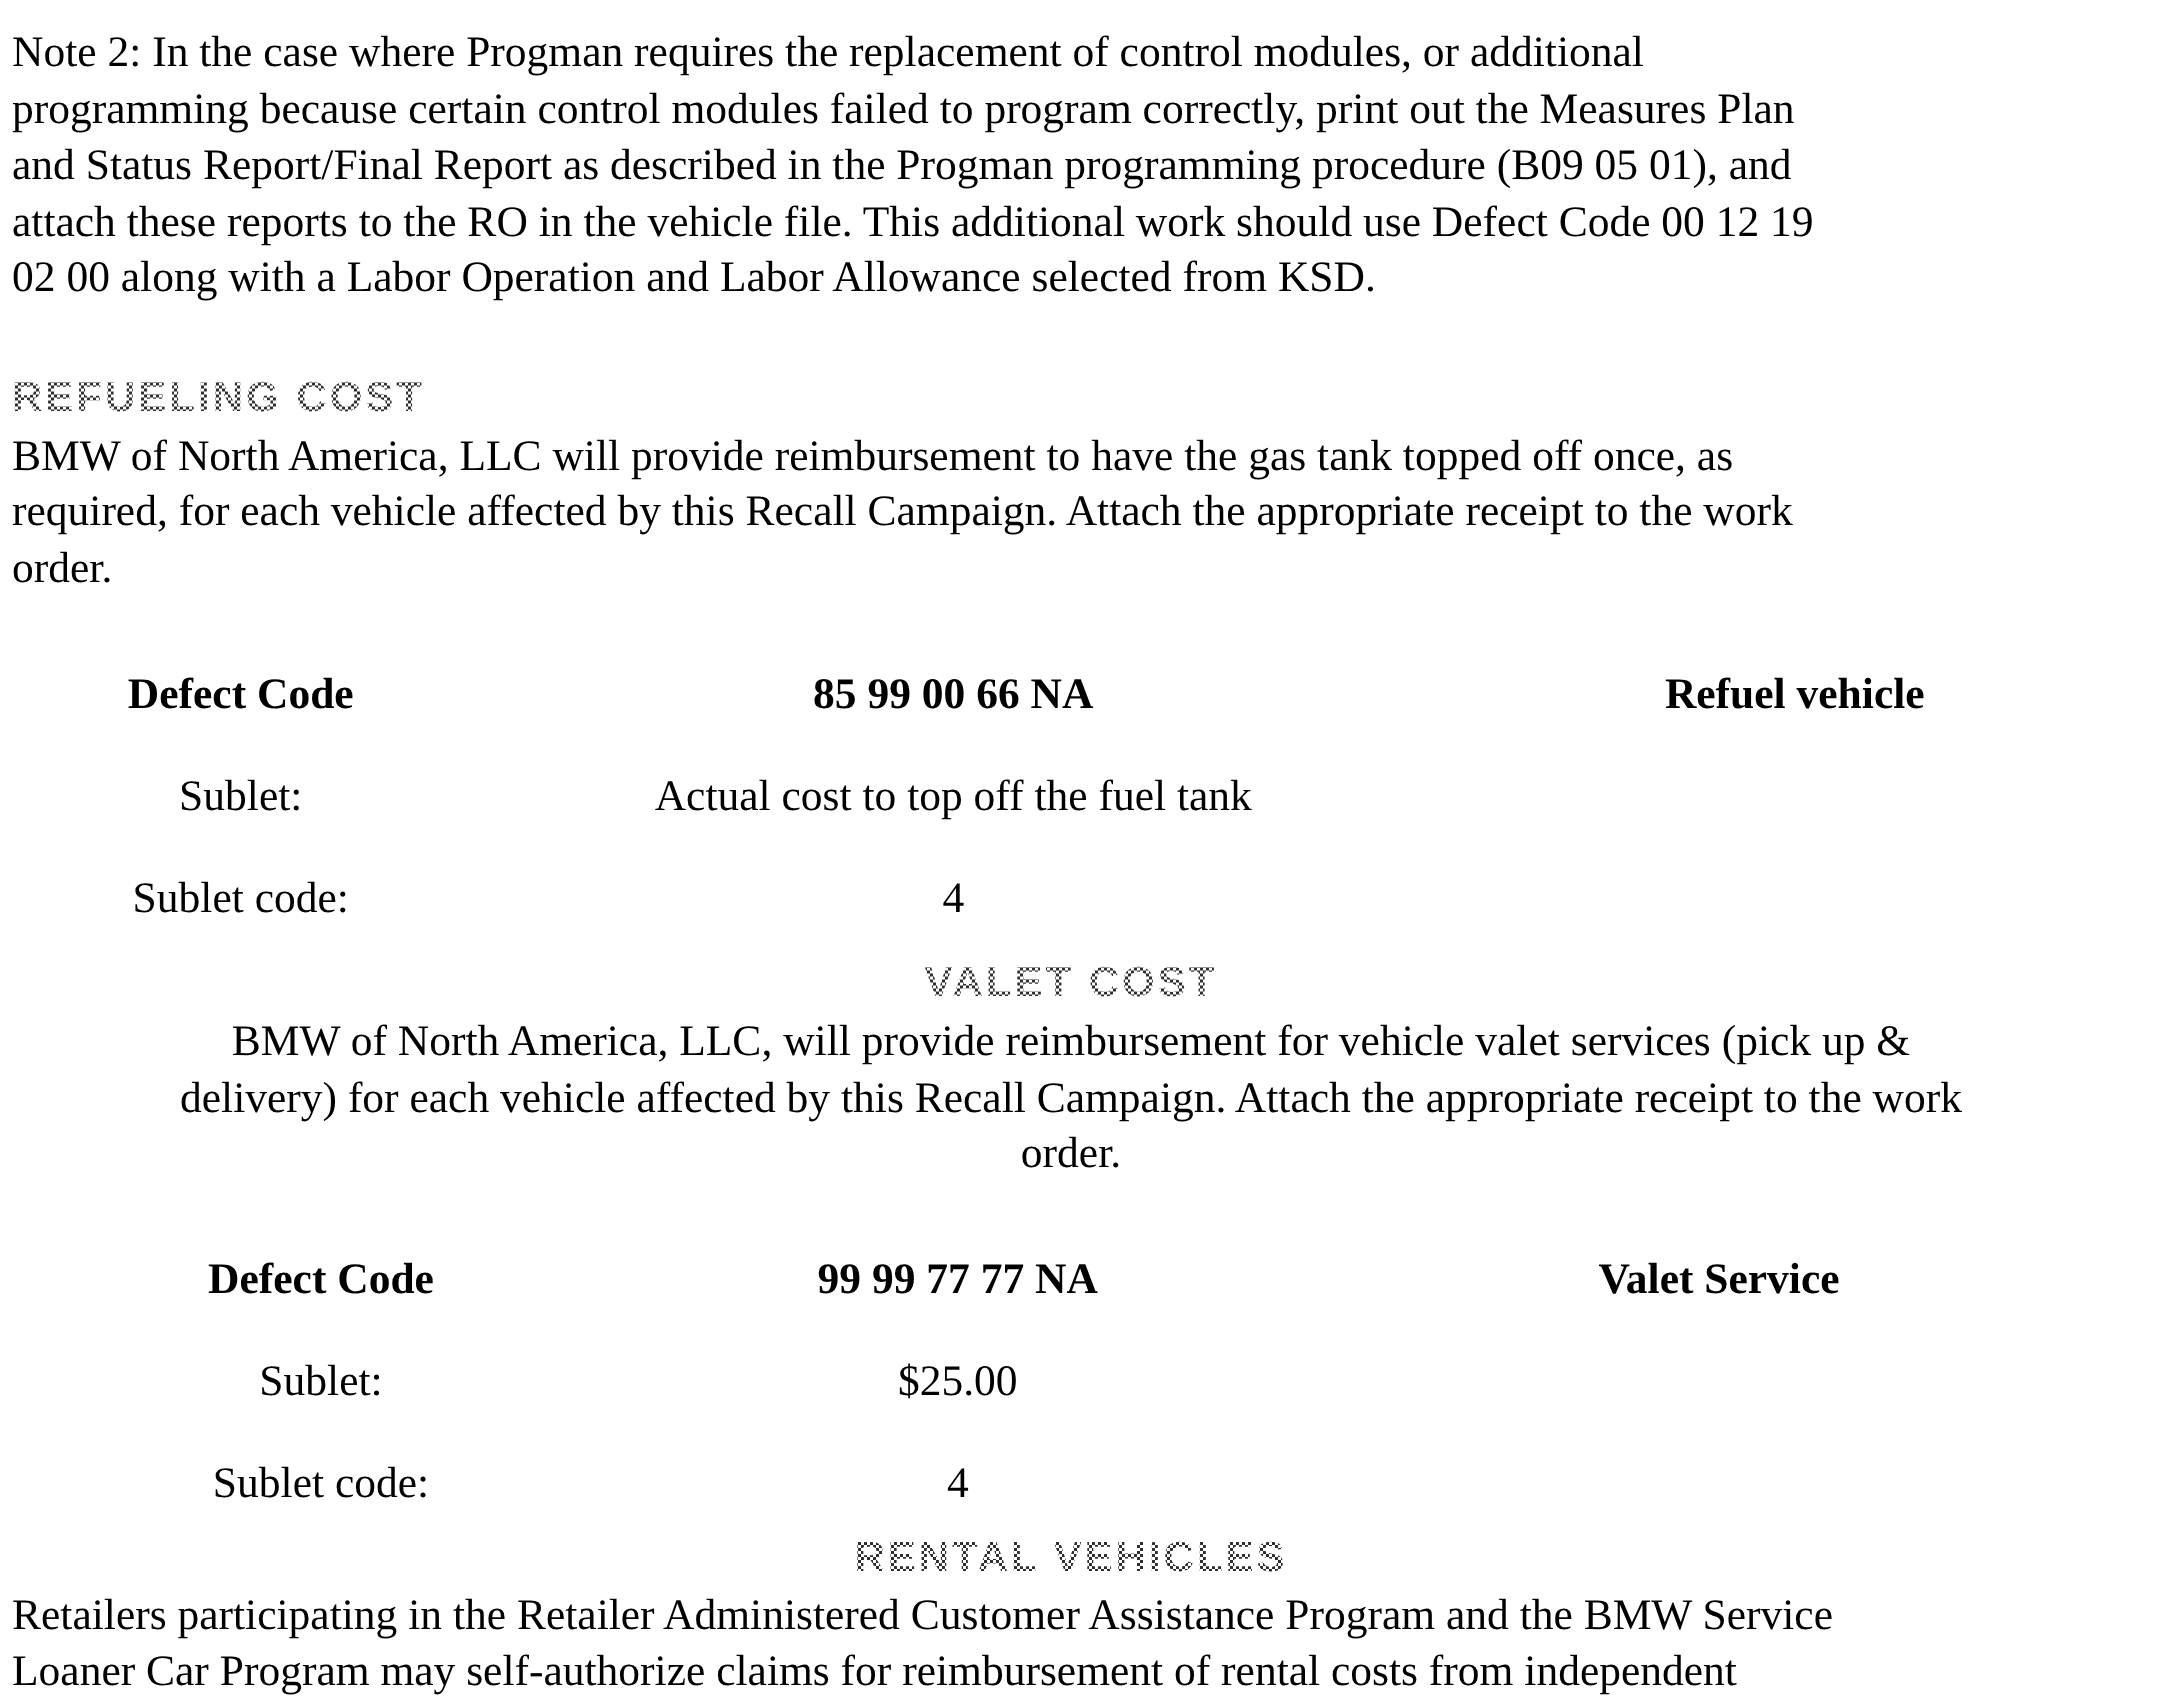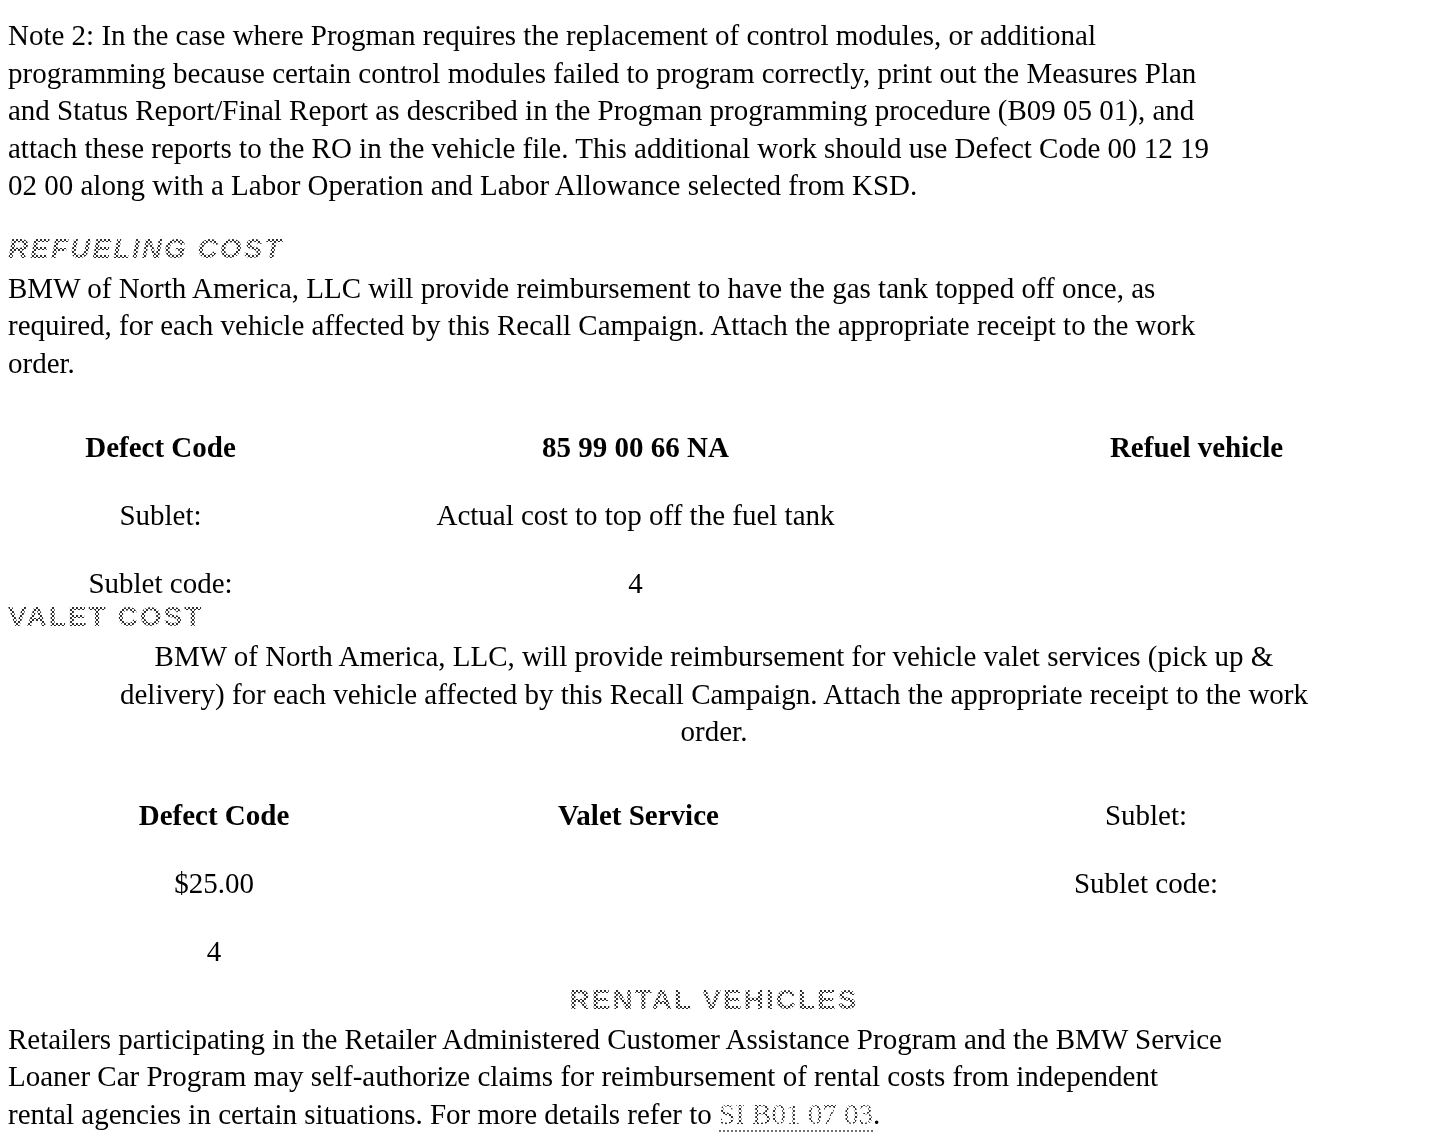--- a/index.html
+++ b/index.html
@@ -45,24 +45,24 @@
     margin-left: 15px;
     font-size: 29px;
     line-height: 31px;
     text-align: center;
   }
   .table-refueling { grid-template-columns: 275px 675px 1fr; }
   .table-valet     { grid-template-columns: 382px 467px 1fr; }
   .cell { white-space: nowrap; }
   .bold { font-weight: 700; }
 
-  #heading-refueling { margin-top: 32px; font-style: italic; }
+  #heading-refueling { margin-top: 48px; }
   #para-refueling    { margin-top: 9px; }
   #table-refueling   { margin-top: 50px; }
-  #heading-valet     { margin-top: 6px; }
+  #heading-valet     { margin-top: 28px; text-align: center; }
   #para-valet        { margin-top: 9px; text-align: center; }
   #table-valet       { margin-top: 49px; }
   #heading-rental    { margin-top: 21px; text-align: center; }
   #para-rental       { margin-top: 9px; }
 
   .si-link {
     border-bottom: 2px dotted #6f6f6f;
     text-decoration: none;
     cursor: pointer;
     text-align: center;
@@ -100,20 +100,21 @@
   </div>
 
   <h2 id="heading-valet" class="section-heading dither">VALET COST</h2>
 
   <p id="para-valet" class="body-text">BMW of North America, LLC, will provide reimbursement for vehicle valet services (pick up &amp;
 delivery) for each vehicle affected by this Recall Campaign. Attach the appropriate receipt to the work
 order.</p>
 
   <div id="table-valet" class="defect-table table-valet">
     <div class="cell bold">Defect Code</div>
+    <div class="cell bold">99 99 77 77 NA</div>
     <div class="cell bold">Valet Service</div>
 
     <div class="cell">Sublet:</div>
     <div class="cell">$25.00</div>
     <div class="cell"></div>
 
     <div class="cell">Sublet code:</div>
     <div class="cell">4</div>
     <div class="cell"></div>
   </div>

